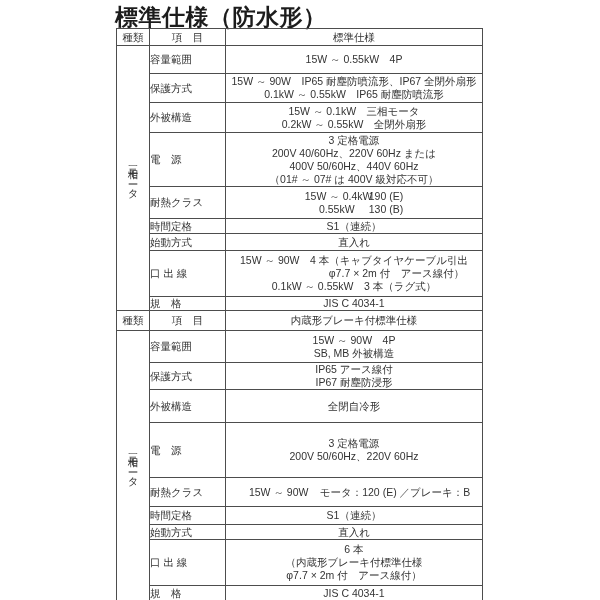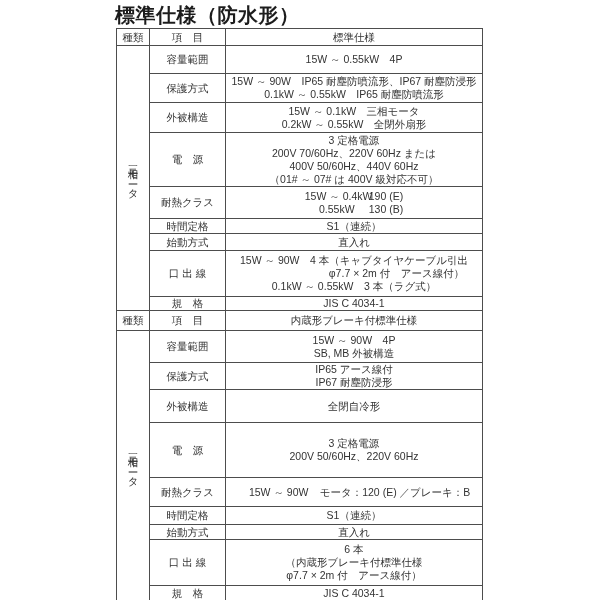--- a/index.html
+++ b/index.html
@@ -7,21 +7,21 @@
     width: 600px; height: 600px;
     background: #ffffff;
     font-family: "Liberation Sans", "DejaVu Sans", sans-serif;
     color: #333333;
     position: relative;
     overflow: hidden;
   }
   .page-title {
     position: absolute;
     left: 115px; top: 2px;
-    font-size: 20px;
+    font-size: 23px;
     font-weight: bold;
     color: #1c1c1c;
     letter-spacing: 0.5px;
     white-space: nowrap;
   }
   .spec-wrap {
     position: absolute;
     left: 116px; top: 28px;
   }
   table.spec {
@@ -49,21 +49,21 @@
     vertical-align: middle;
   }
   .vtext {
     writing-mode: vertical-rl;
     text-orientation: mixed;
     letter-spacing: 3px;
     font-size: 10.5px;
     display: inline-block;
   }
   td.label {
-    text-align: center;
+    text-align: left;
     vertical-align: middle;
   }
   td.value {
     text-align: center;
     vertical-align: middle;
     padding: 1px 4px 1px 13px;
   }
   .ln { white-space: nowrap; }
   .ln .rng1 { display: inline-block; width: 64px; }
   .ln .rng2 { display: inline-block; width: 82px; }
@@ -91,36 +91,36 @@
     <tr style="height:28px">
       <td class="kind" rowspan="9"><span class="vtext">三相モータ</span></td>
       <td class="label">容量範囲</td>
       <td class="value">
         <div class="ln">15W ～ 0.55kW　4P</div>
       </td>
     </tr>
     <tr style="height:29px">
       <td class="label">保護方式</td>
       <td class="value">
-        <div class="ln">15W ～ 90W　IP65 耐塵防噴流形、IP67 耐塵防浸形</div>
+        <div class="ln">15W ～ 90W　IP65 耐塵防噴流形、IP67 全閉外扇形</div>
         <div class="ln">0.1kW ～ 0.55kW　IP65 耐塵防噴流形</div>
       </td>
     </tr>
     <tr style="height:30px">
       <td class="label">外被構造</td>
       <td class="value">
         <div class="ln">15W ～ 0.1kW　三相モータ</div>
         <div class="ln">0.2kW ～ 0.55kW　全閉外扇形</div>
       </td>
     </tr>
     <tr style="height:54px">
       <td class="label">電　源</td>
       <td class="value">
         <div class="ln">3 定格電源</div>
-        <div class="ln">200V 70/60Hz、220V 60Hz または</div>
+        <div class="ln">200V 40/60Hz、220V 60Hz または</div>
         <div class="ln">400V 50/60Hz、440V 60Hz</div>
         <div class="ln">（01# ～ 07# は 400V 級対応不可）</div>
       </td>
     </tr>
     <tr style="height:32px">
       <td class="label">耐熱クラス</td>
       <td class="value">
         <div class="ln"><span class="rng1">15W ～ 0.4kW</span><span>190 (E)</span></div>
         <div class="ln"><span class="rng1">0.55kW</span><span>130 (B)</span></div>
       </td>

